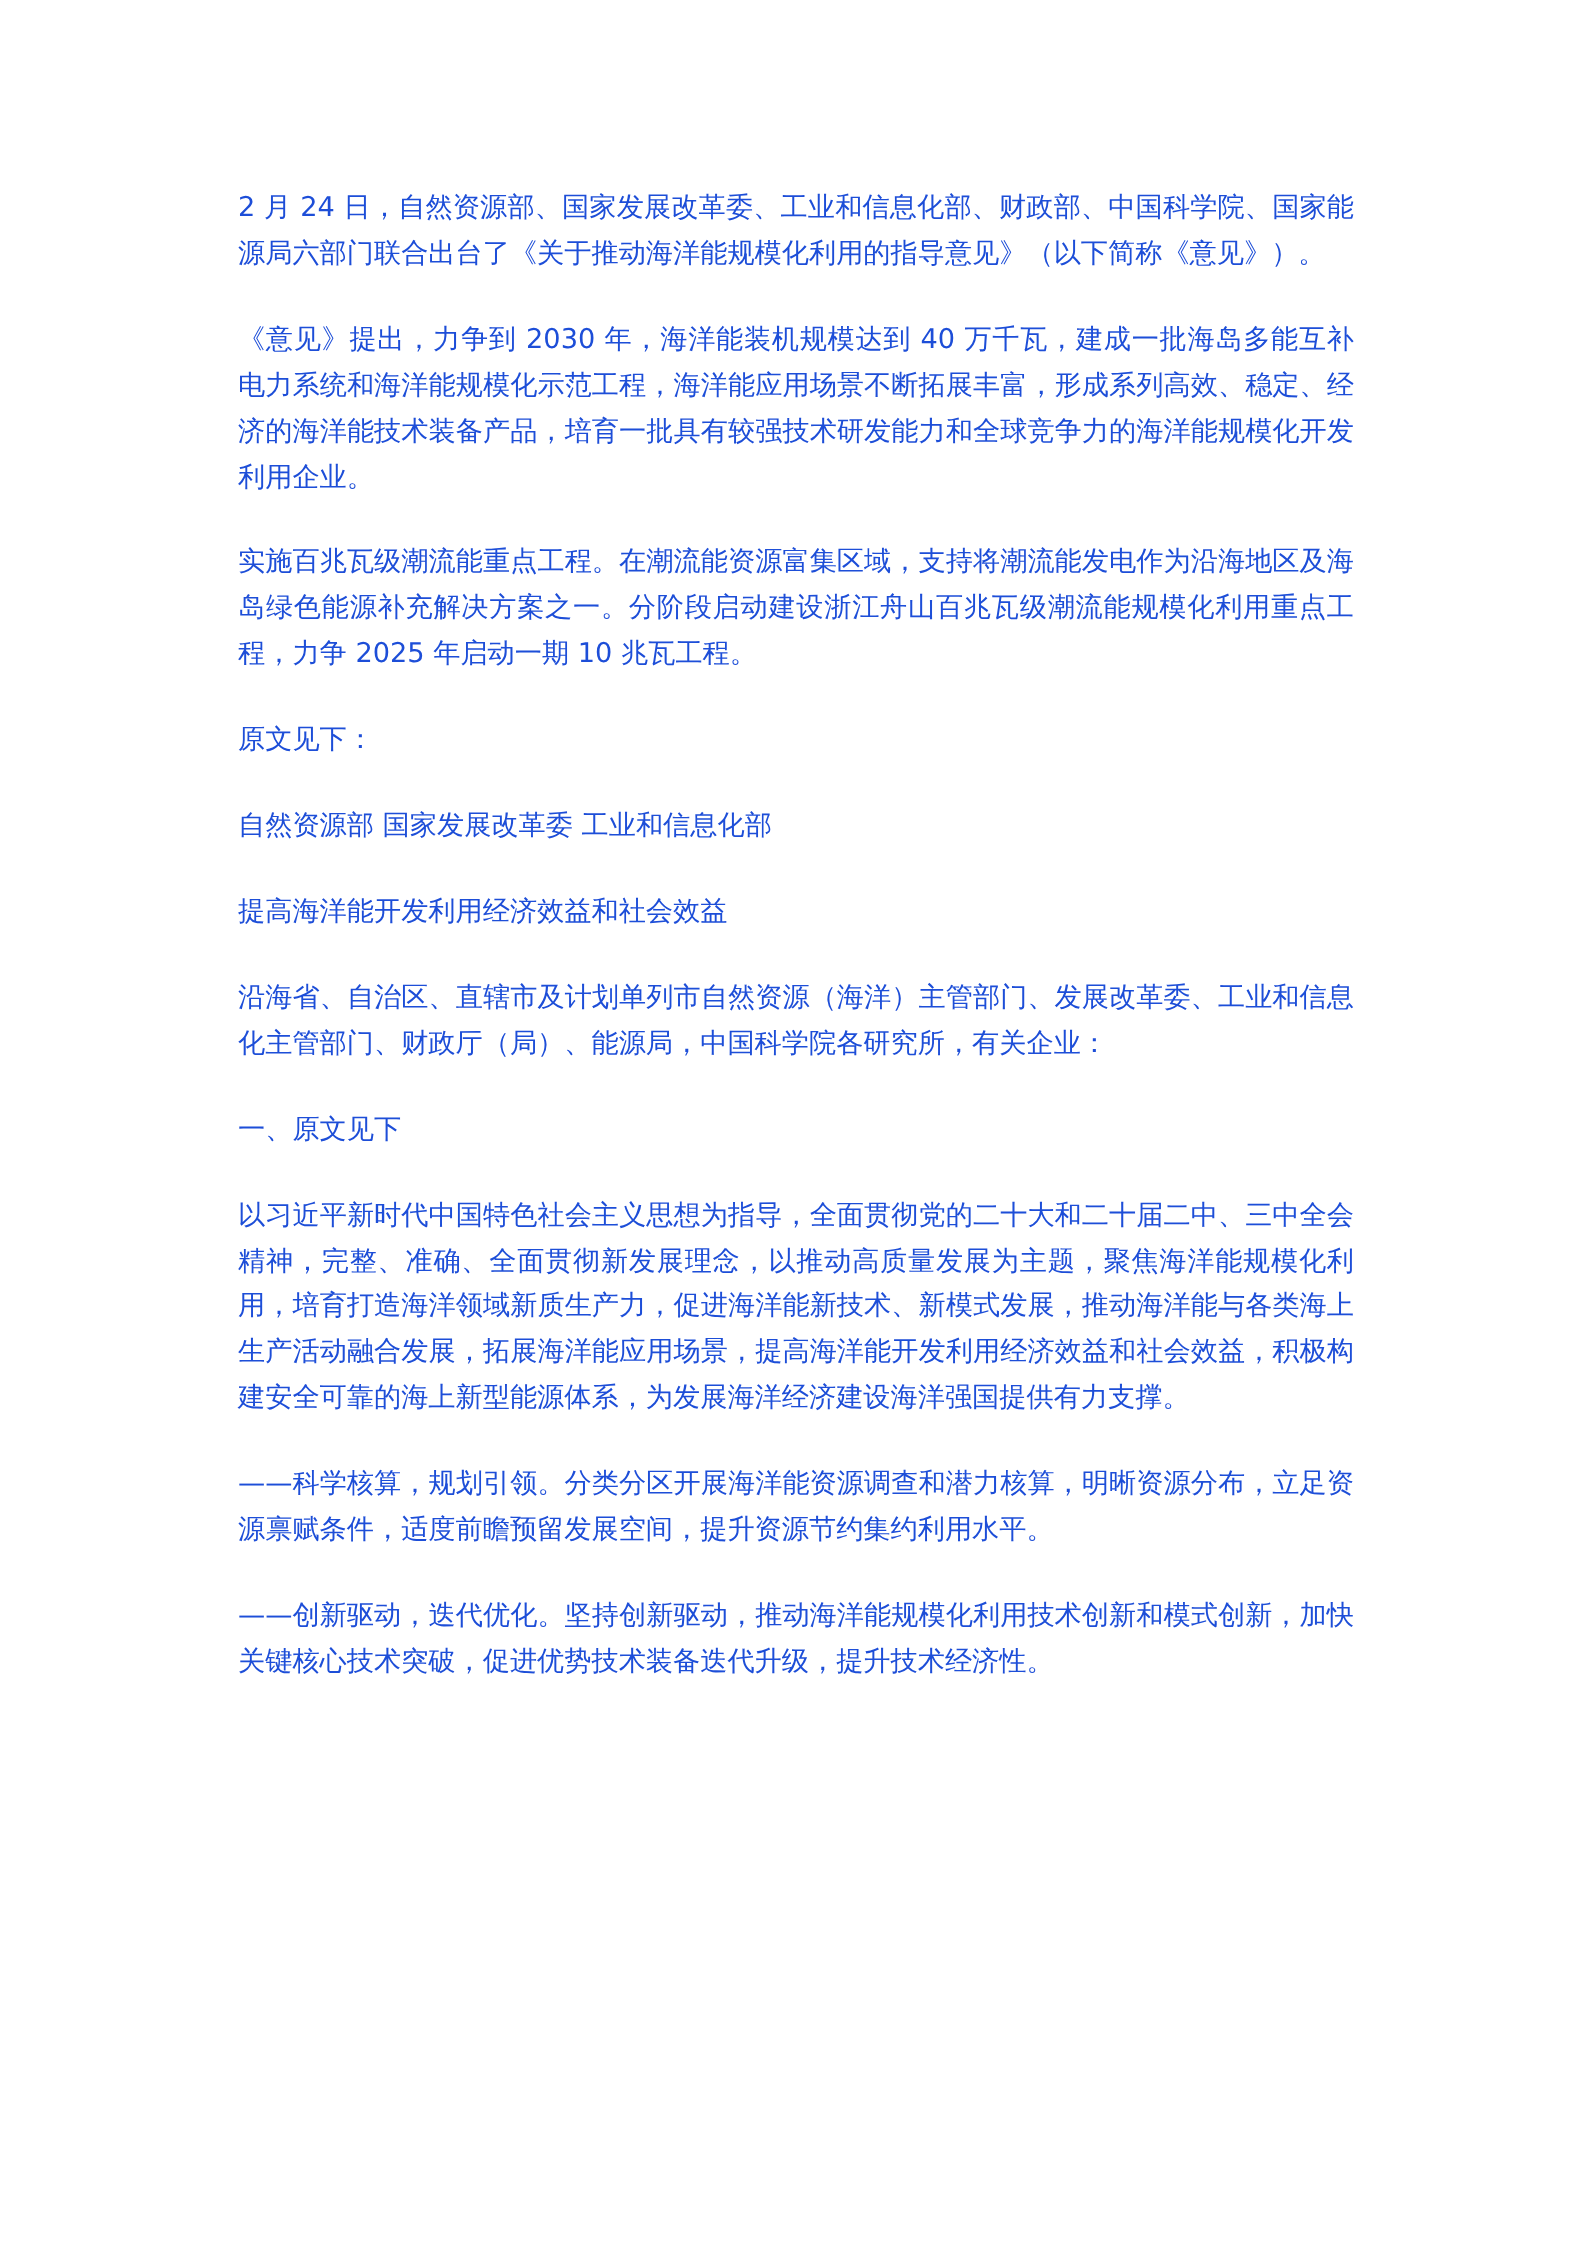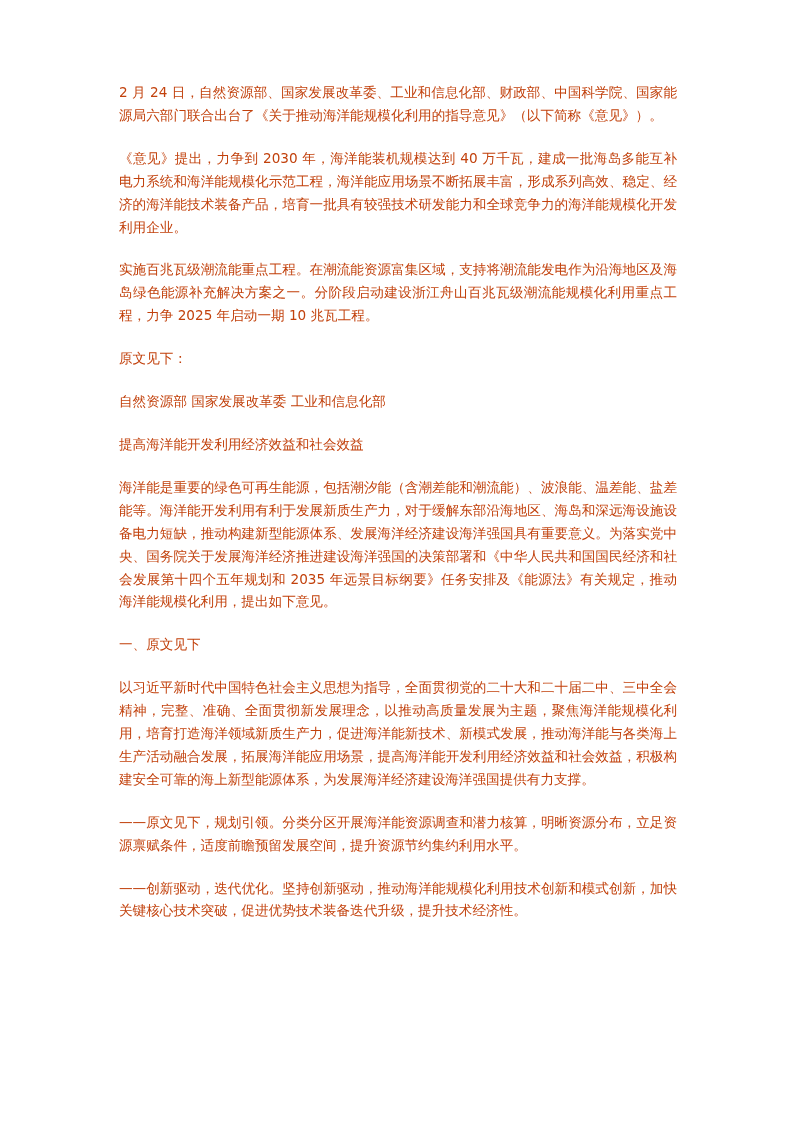--- a/index.html
+++ b/index.html
@@ -9,41 +9,41 @@
     }
     body {
       width: 793px;
       height: 1122px;
       overflow: hidden;
       position: relative;
     }
     .page {
       position: absolute;
       left: 119px;
-      top: 81px;
+      top: 93px;
       width: 558px;
-      color: #c2410c;
+      color: #1d4ed8;
       font-family: "DejaVu Sans", "Liberation Sans", sans-serif;
       font-size: 13.6px;
       line-height: 22.9px;
     }
     .page p {
       margin: 0 0 20px 0;
       text-align: justify;
       word-break: break-all;
     }
   </style>
 </head>
 <body>
 
 <div class="page">
   <p>2 月 24 日，自然资源部、国家发展改革委、工业和信息化部、财政部、中国科学院、国家能源局六部门联合出台了《关于推动海洋能规模化利用的指导意见》（以下简称《意见》）。</p>
   <p>《意见》提出，力争到 2030 年，海洋能装机规模达到 40 万千瓦，建成一批海岛多能互补电力系统和海洋能规模化示范工程，海洋能应用场景不断拓展丰富，形成系列高效、稳定、经济的海洋能技术装备产品，培育一批具有较强技术研发能力和全球竞争力的海洋能规模化开发利用企业。</p>
   <p>实施百兆瓦级潮流能重点工程。在潮流能资源富集区域，支持将潮流能发电作为沿海地区及海岛绿色能源补充解决方案之一。分阶段启动建设浙江舟山百兆瓦级潮流能规模化利用重点工程，力争 2025 年启动一期 10 兆瓦工程。</p>
   <p>原文见下：</p>
   <p>自然资源部 国家发展改革委 工业和信息化部</p>
   <p>提高海洋能开发利用经济效益和社会效益</p>
-  <p>海洋能是重要的绿色可再生能源，包括潮汐能（含潮差能和潮流能）、波浪能、温差能、盐差能等。海洋能开发利用有利于发展新质生产力，对于缓解东部沿海地区、海岛和深远海设施设备电力短缺，推动构建新型能源体系、发展海洋经济建设海洋强国具有重要意义。为落实党中央、国务院关于发展海洋经济推进建设海洋强国的决策部署和《中华人民共和国国民经济和社会发展第十四个五年规划和 2035 年远景目标纲要》任务安排及《能源法》有关规定，推动海洋能规模化利用，提出如下意见。</p>
+  <p>沿海省、自治区、直辖市及计划单列市自然资源（海洋）主管部门、发展改革委、工业和信息化主管部门、财政厅（局）、能源局，中国科学院各研究所，有关企业：</p>
   <p>一、原文见下</p>
   <p>以习近平新时代中国特色社会主义思想为指导，全面贯彻党的二十大和二十届二中、三中全会精神，完整、准确、全面贯彻新发展理念，以推动高质量发展为主题，聚焦海洋能规模化利用，培育打造海洋领域新质生产力，促进海洋能新技术、新模式发展，推动海洋能与各类海上生产活动融合发展，拓展海洋能应用场景，提高海洋能开发利用经济效益和社会效益，积极构建安全可靠的海上新型能源体系，为发展海洋经济建设海洋强国提供有力支撑。</p>
-  <p>——原文见下，规划引领。分类分区开展海洋能资源调查和潜力核算，明晰资源分布，立足资源禀赋条件，适度前瞻预留发展空间，提升资源节约集约利用水平。</p>
+  <p>——科学核算，规划引领。分类分区开展海洋能资源调查和潜力核算，明晰资源分布，立足资源禀赋条件，适度前瞻预留发展空间，提升资源节约集约利用水平。</p>
   <p>——创新驱动，迭代优化。坚持创新驱动，推动海洋能规模化利用技术创新和模式创新，加快关键核心技术突破，促进优势技术装备迭代升级，提升技术经济性。</p>
 </div>
 
 </body></html>

